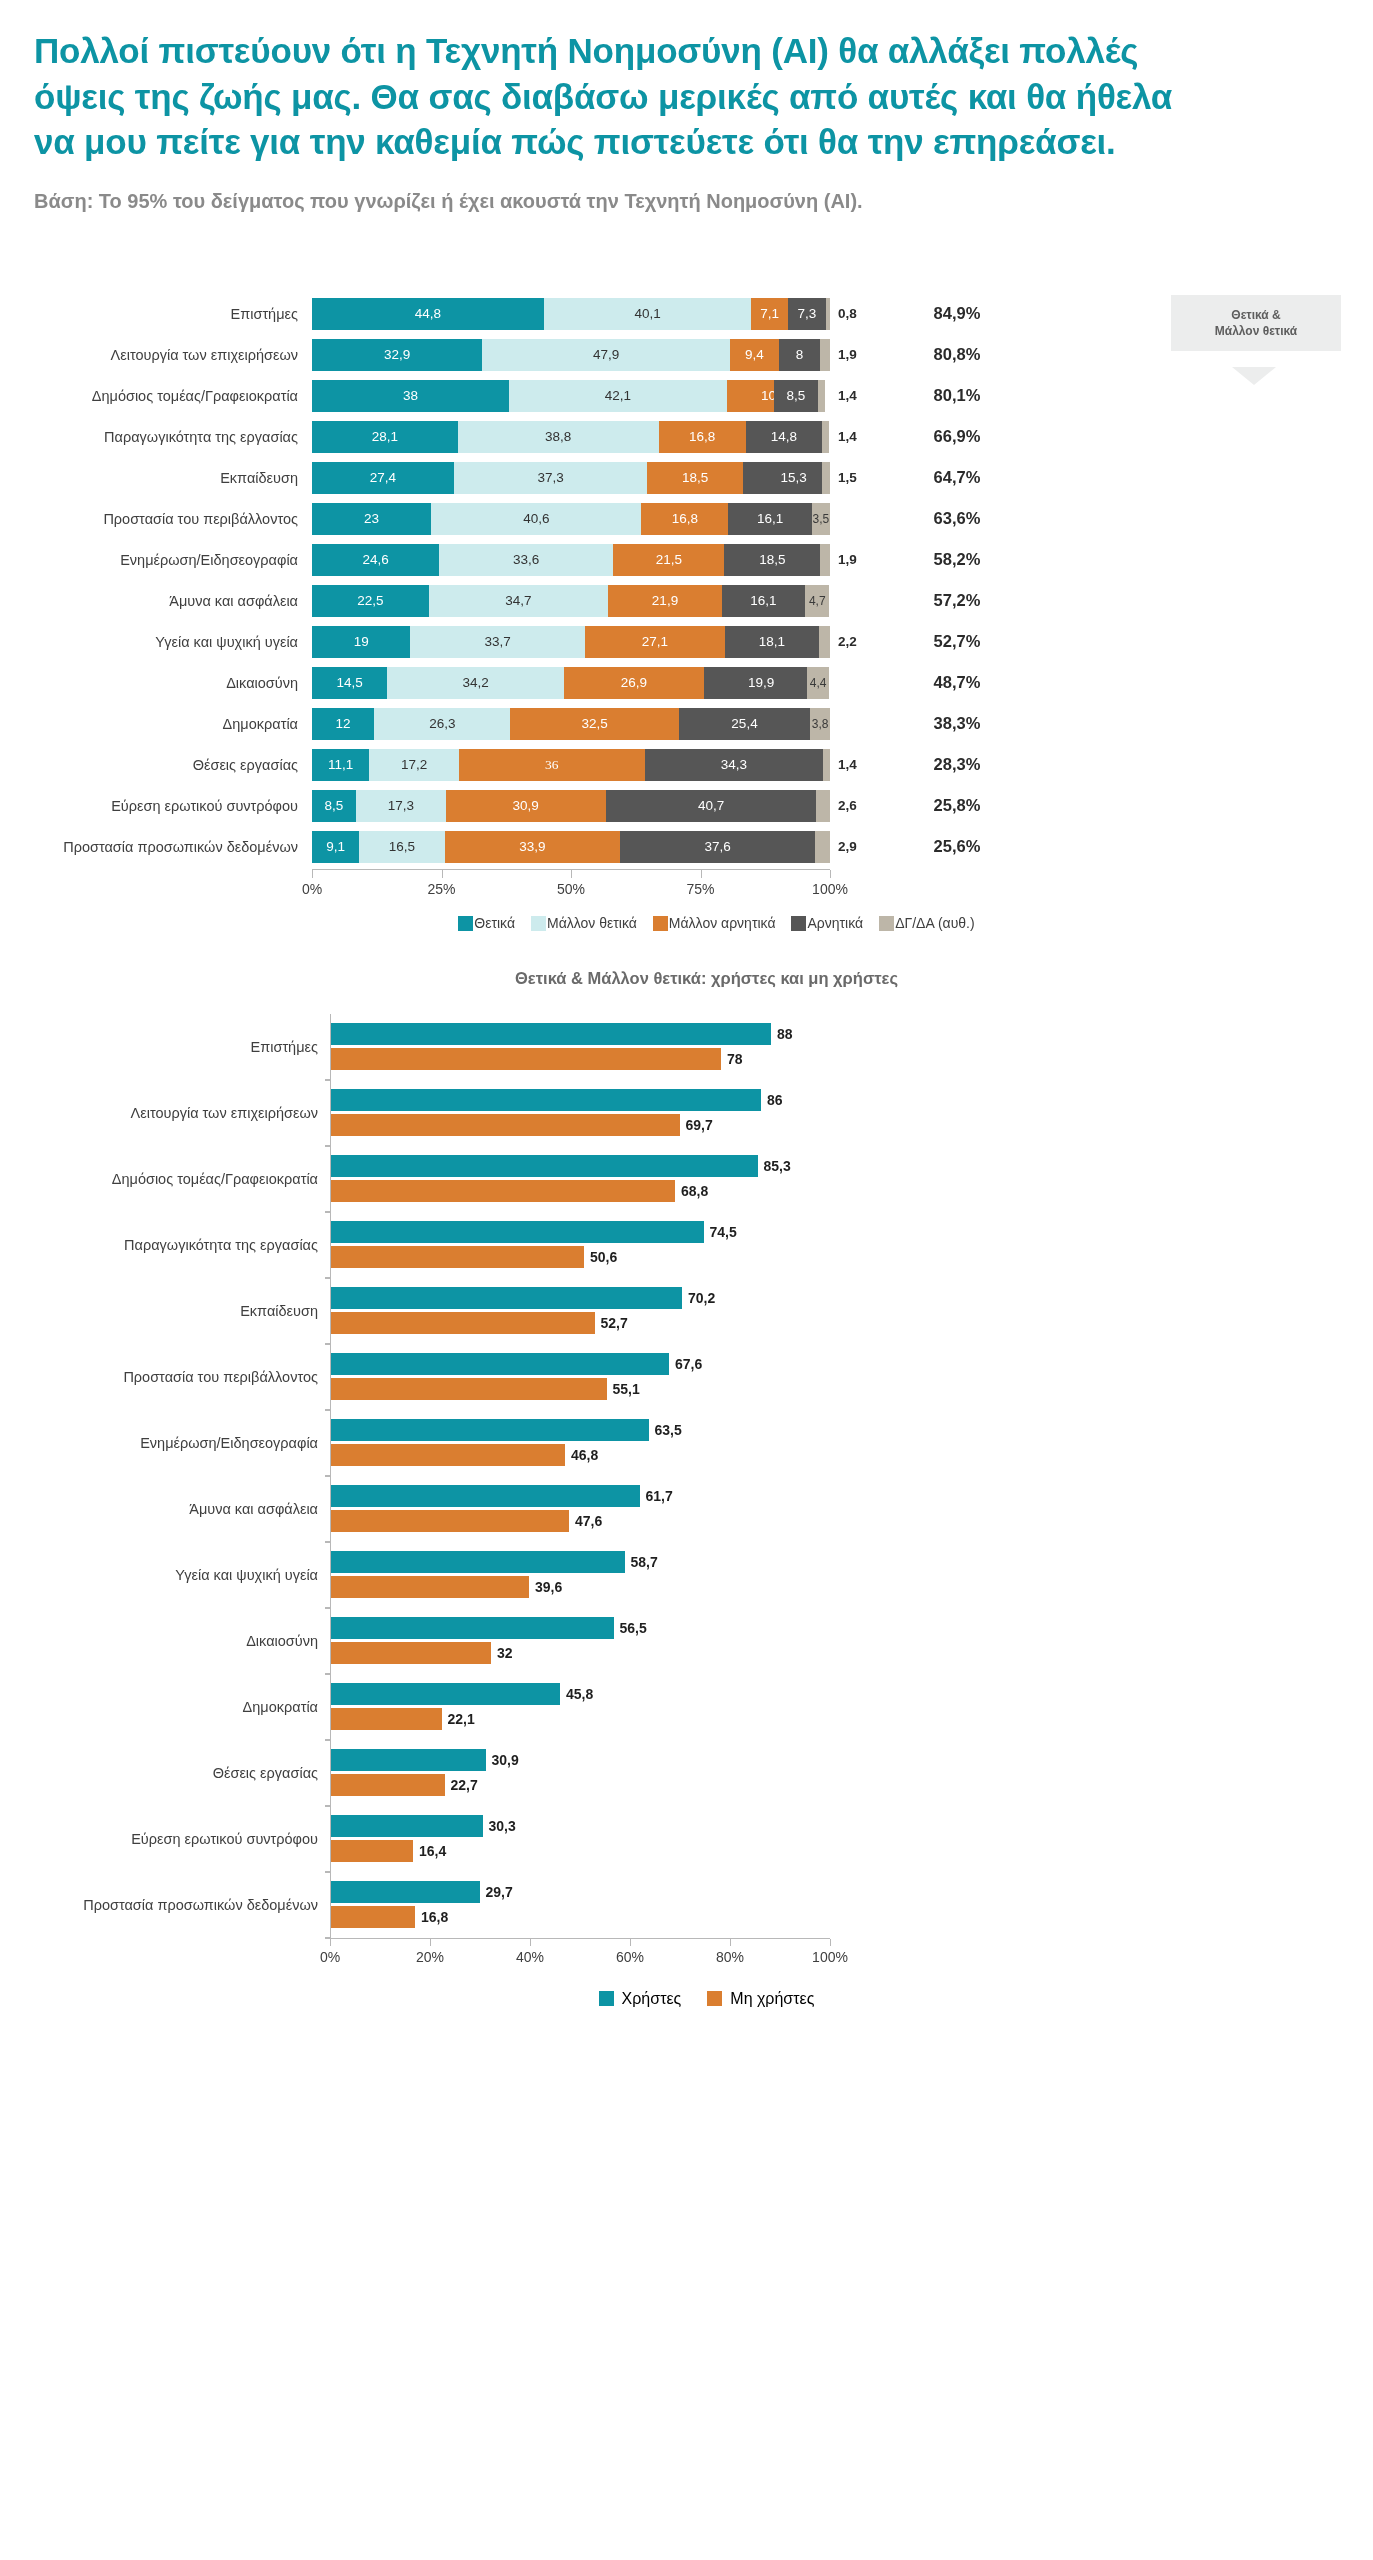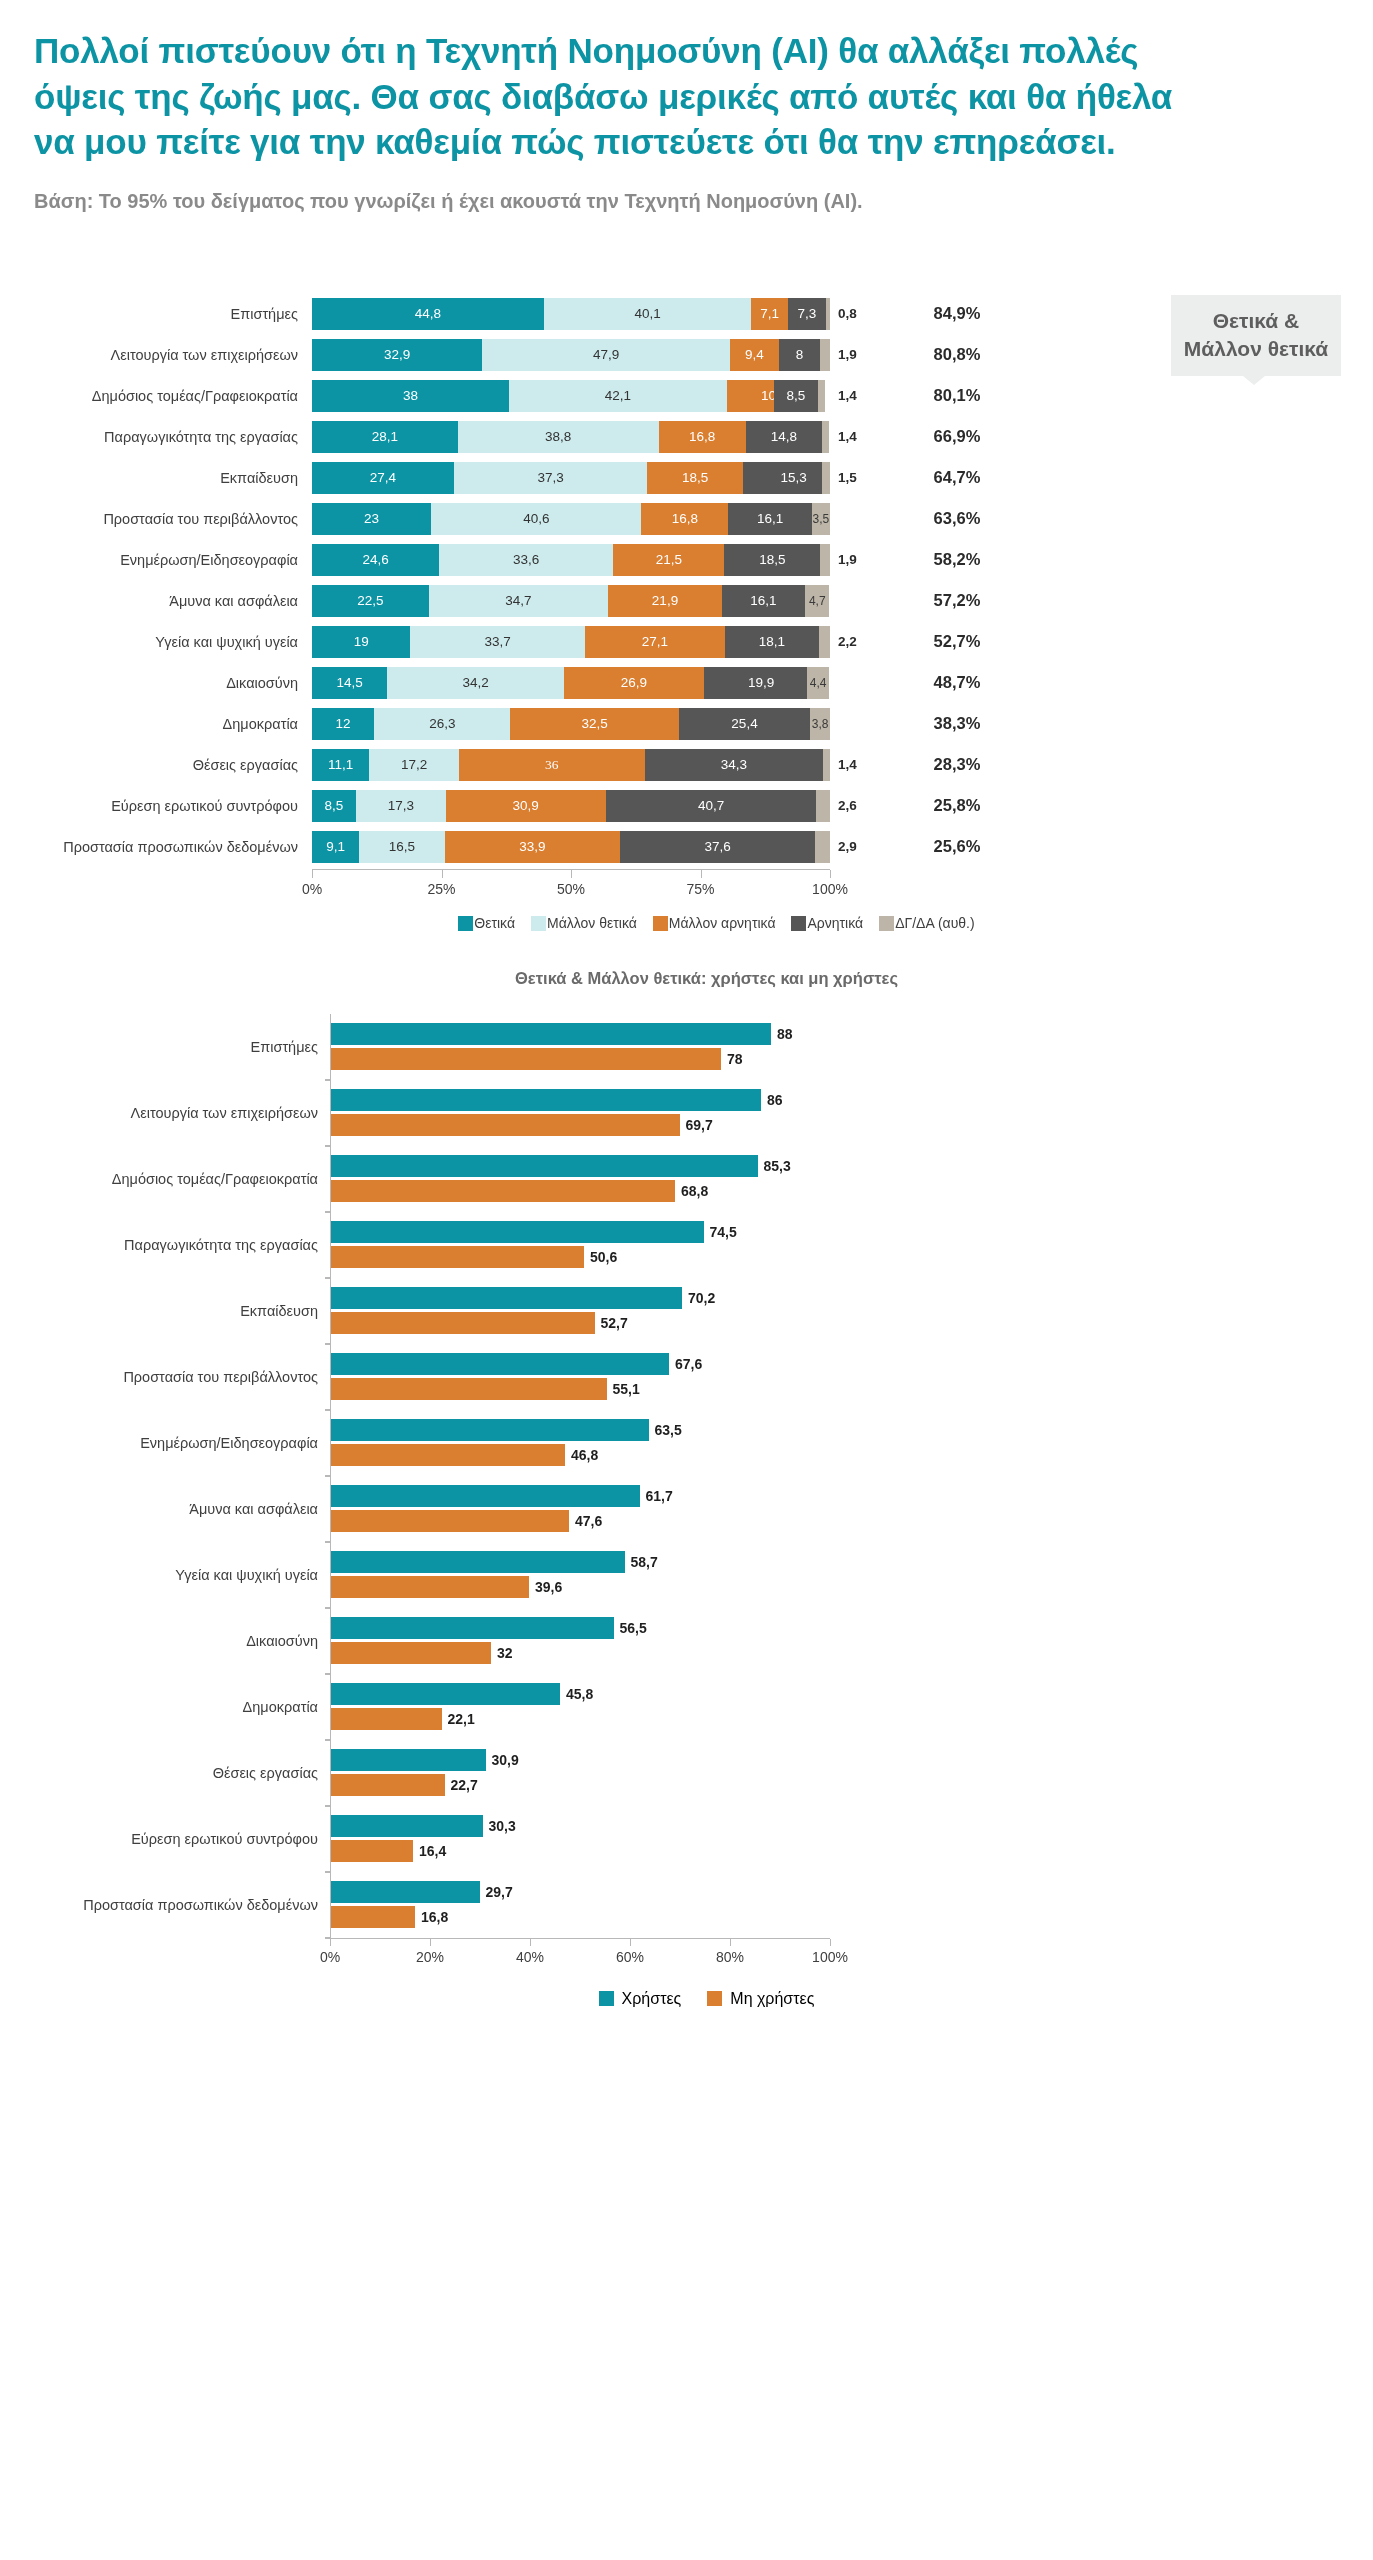--- a/index.html
+++ b/index.html
@@ -32,21 +32,21 @@
   
   .chart1-wrap { position: relative; margin-top: 34px; padding: 0 0 0 0; }
 
   .badge {
     position: absolute;
     right: 32px;
     top: 0;
     width: 170px;
     background: #eceded;
     color: #5e5e5e;
-    font-size: 21px;
+    font-size: 12px;
     font-weight: bold;
     text-align: center;
     line-height: 1.35;
     padding: 12px 6px 12px 6px;
   }
   .badge-arrow {
     position: absolute;
     right: 97px;
     top: 72px;
     width: 0; height: 0;

